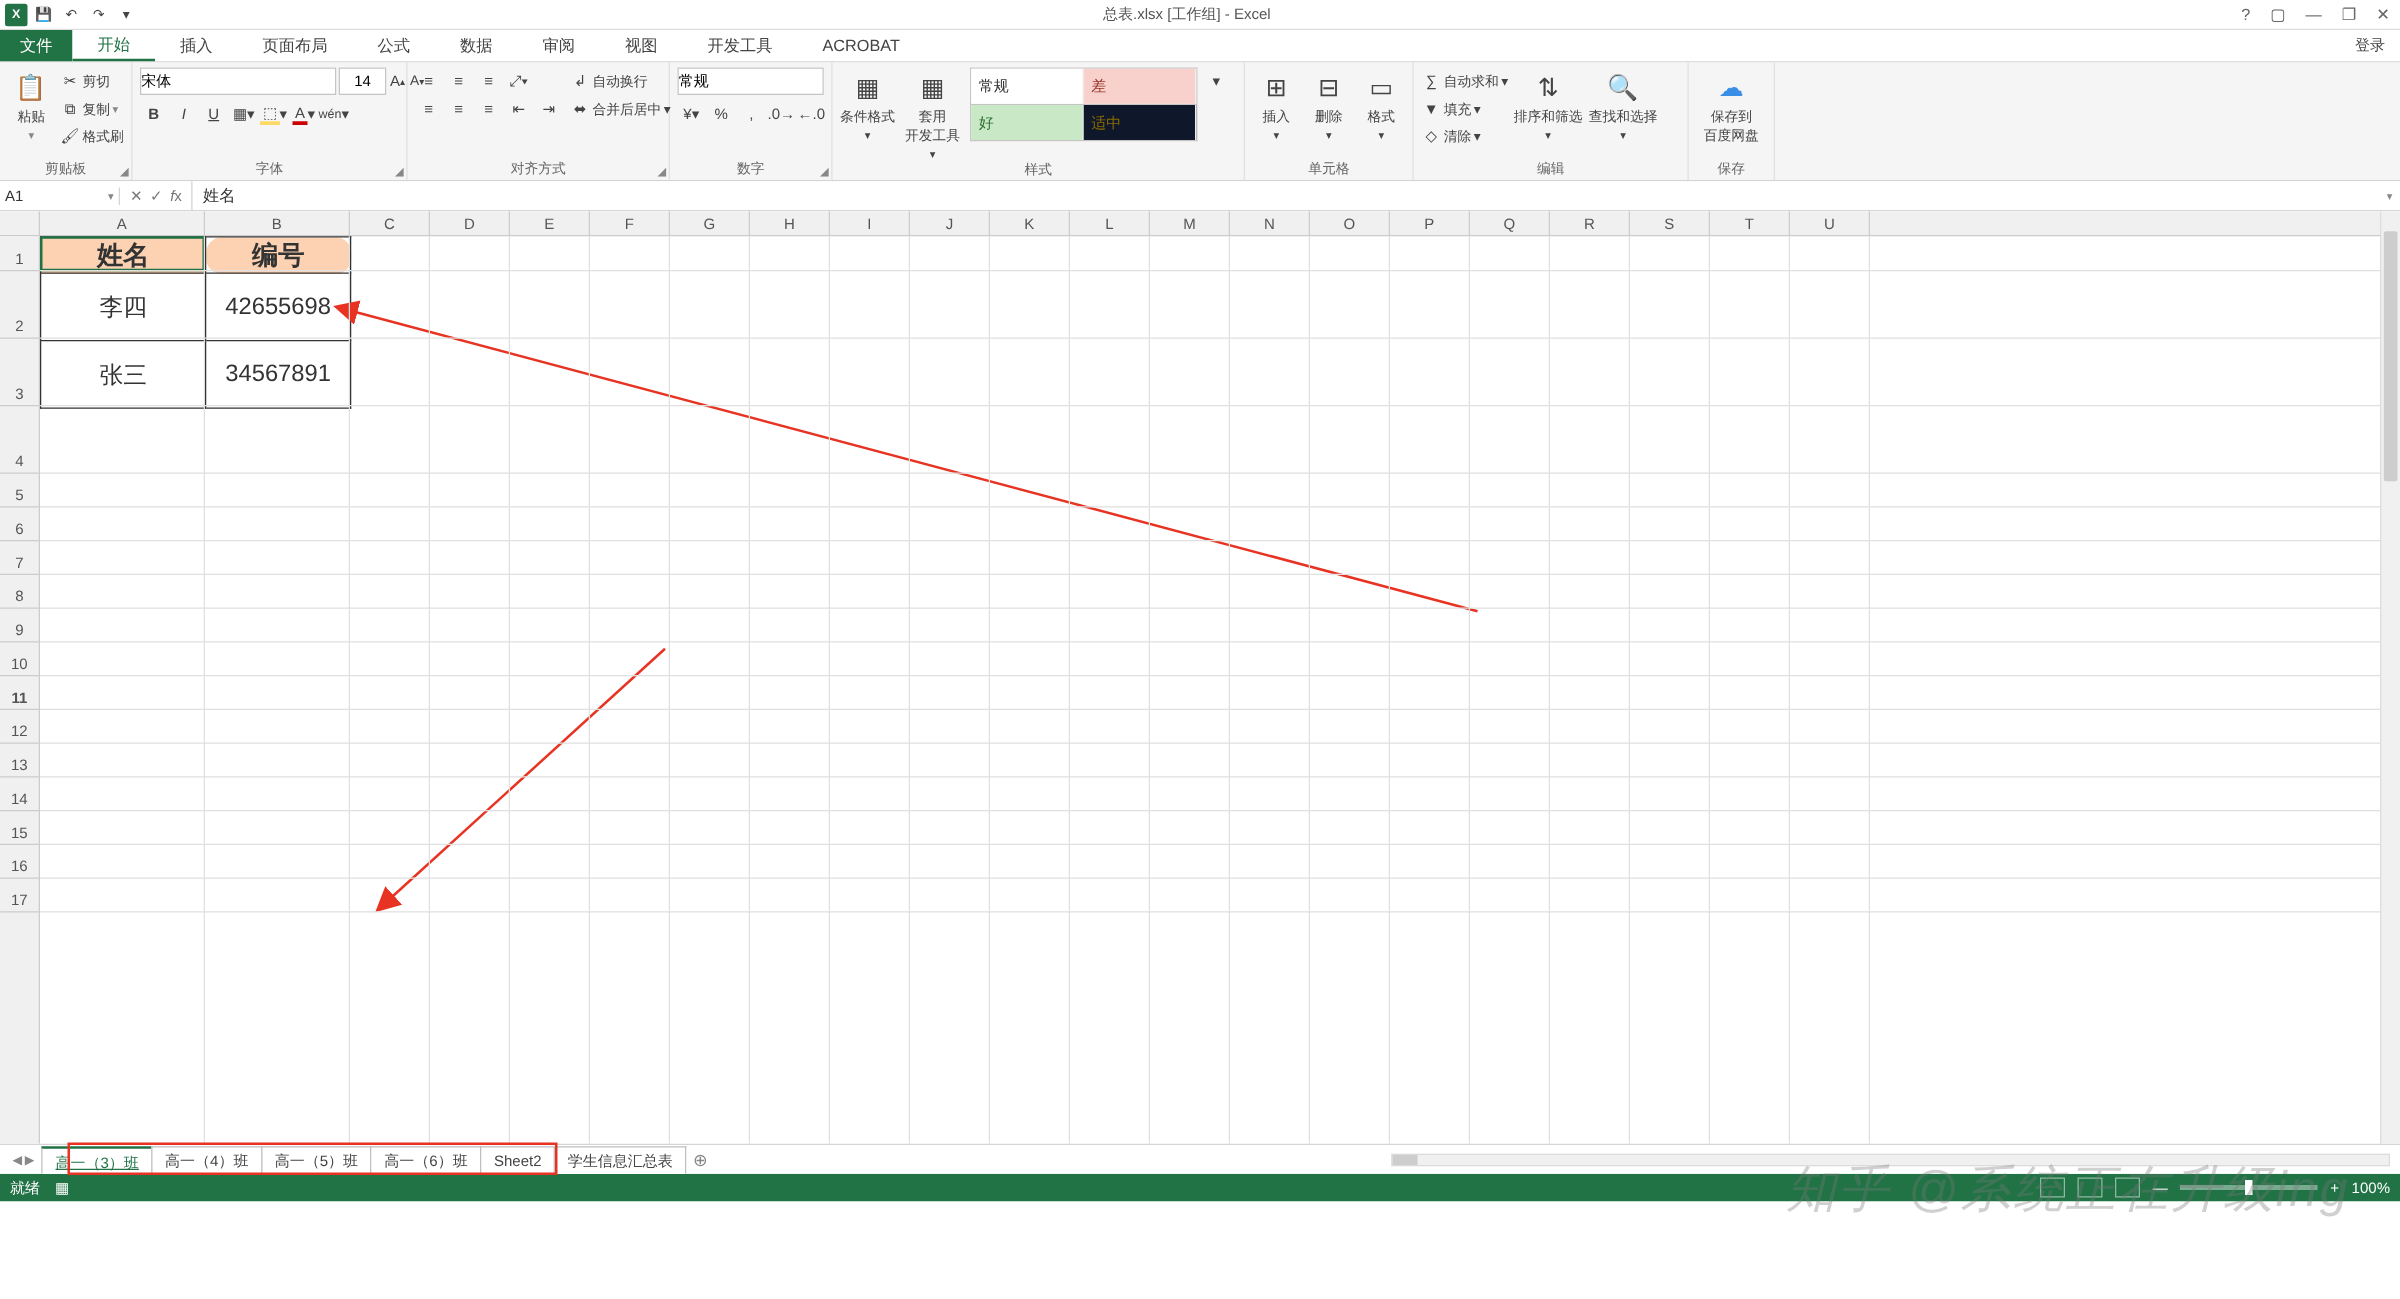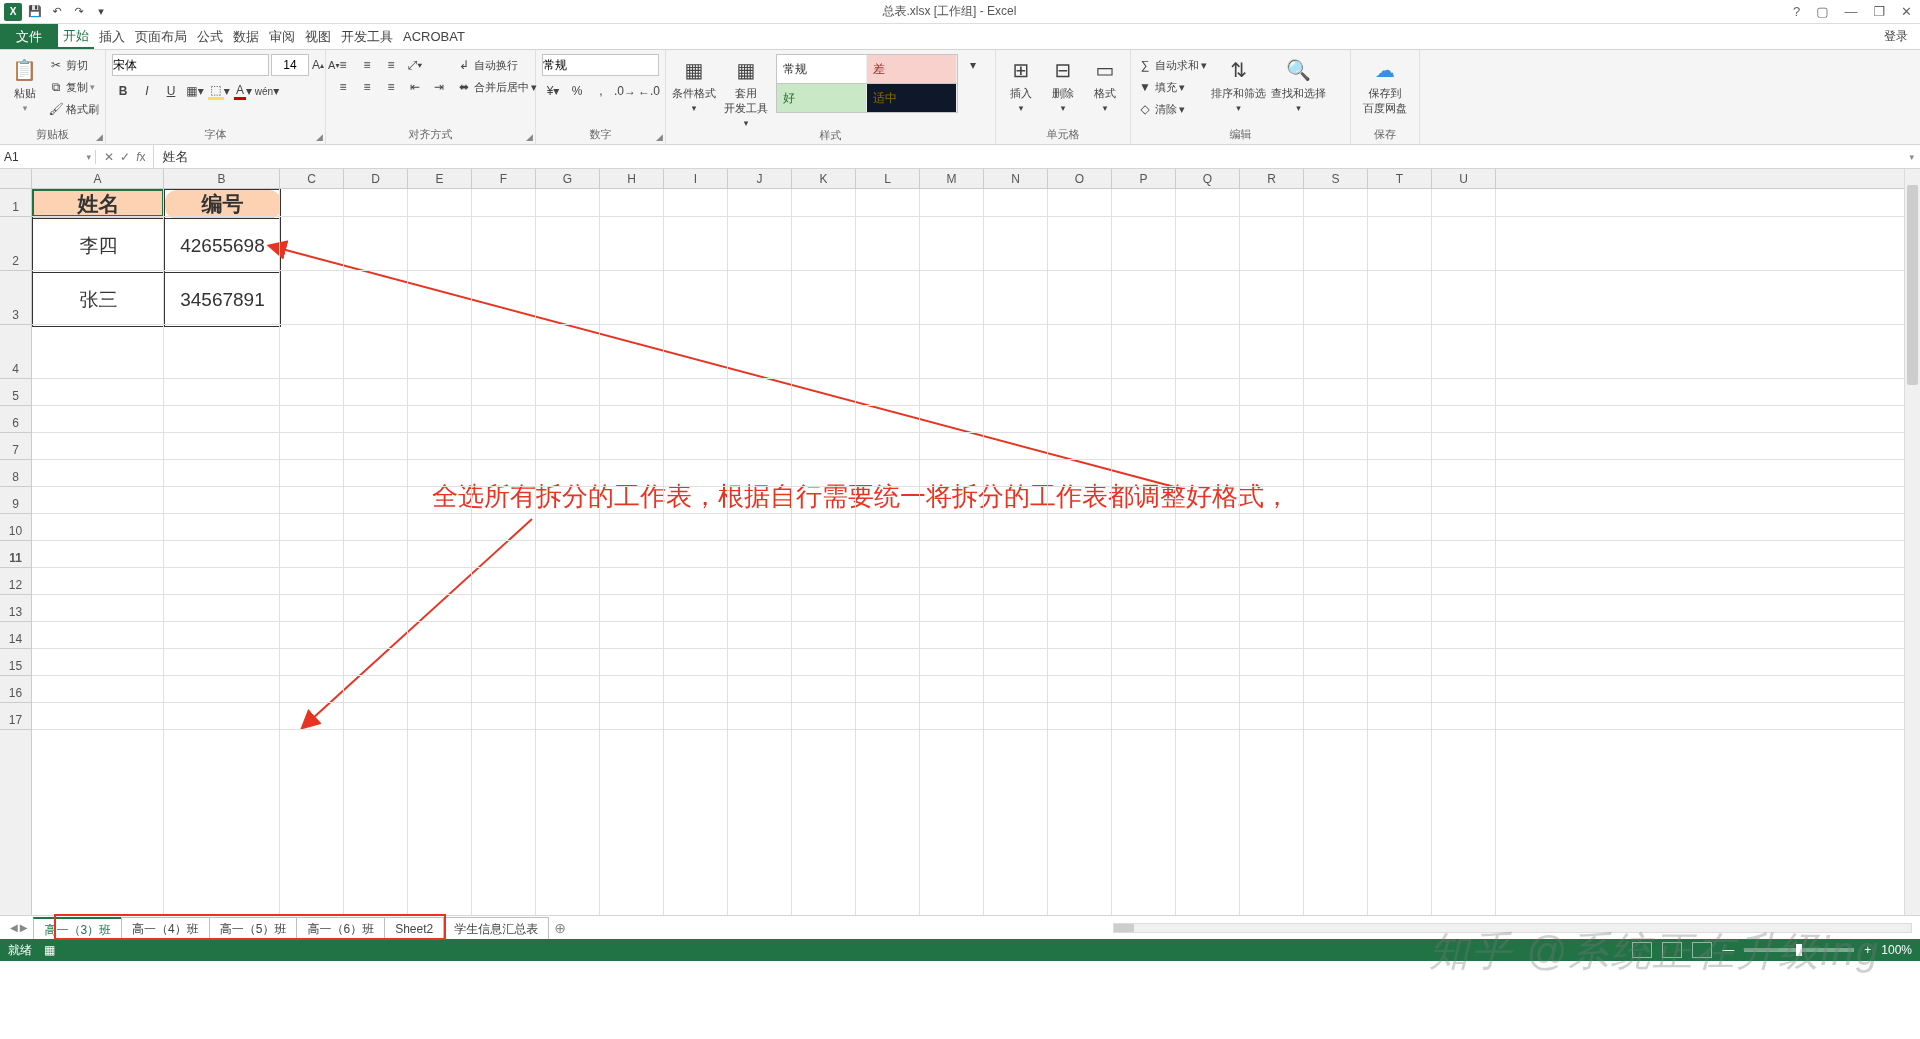--- a/index.html
+++ b/index.html
@@ -10,21 +10,21 @@
 .titlebar .qat { display: flex; align-items: center; gap: 4px; }
 .titlebar .qat .icon { width: 18px; height: 18px; display: inline-flex; align-items: center; justify-content: center; font-size: 11px; color: #444; }
 .titlebar .title { flex: 1; text-align: center; font-size: 12px; color: #555; }
 .titlebar .winctl { display: flex; gap: 8px; color: #666; font-size: 13px; }
 .titlebar .winctl span { cursor: pointer; padding: 0 4px; }
 .xl-logo { width: 18px; height: 18px; background: #217346; color: #fff; font-weight: bold; font-size: 10px; display: flex; align-items: center; justify-content: center; border-radius: 2px; }
 
 
 .tabrow { height: 26px; background: #fff; display: flex; align-items: stretch; border-bottom: 1px solid #d4d4d4; }
 .tab-file { background: #217346; color: #fff; padding: 0 16px; display: flex; align-items: center; font-size: 13px; }
-.tab { padding: 0 5px; display: flex; align-items: center; font-size: 13px; color: #444; cursor: pointer; }
+.tab { padding: 0 20px; display: flex; align-items: center; font-size: 13px; color: #444; cursor: pointer; }
 .tab.active { color: #217346; border-bottom: 2px solid #217346; background: #fff; }
 .tabrow .spacer { flex: 1; }
 .tabrow .login { padding: 0 12px; display: flex; align-items: center; color: #444; font-size: 12px; }
 
 
 .ribbon { height: 95px; background: #f5f5f5; border-bottom: 1px solid #d4d4d4; display: flex; }
 .group { border-right: 1px solid #e0e0e0; padding: 4px 6px 2px 6px; display: flex; flex-direction: column; justify-content: space-between; }
 .group .body { display: flex; gap: 4px; align-items: flex-start; flex: 1; }
 .group .label { text-align: center; font-size: 11px; color: #666; position: relative; }
 .group .label .dlg { position: absolute; right: -4px; bottom: 0; font-size: 9px; color: #888; }
@@ -74,21 +74,21 @@
 .arrow-svg { position: absolute; pointer-events: none; }
 
 .vscroll { position: absolute; right: 0; top: 0; width: 16px; bottom: 0; background: #f0f0f0; border-left: 1px solid #dcdcdc; }
 .vscroll .thumb { position: absolute; left: 2px; right: 2px; top: 16px; height: 200px; background: #cdcdcd; border-radius: 2px; }
 
 
 .sheet-row { height: 24px; background: #fff; border-top: 1px solid #d4d4d4; display: flex; align-items: center; padding-left: 4px; position: relative; }
 .sheet-nav { display: flex; gap: 2px; padding: 0 6px; color: #888; font-size: 10px; }
 .sheet-nav span { cursor: pointer; }
 .sheet-tab { padding: 0 10px; height: 22px; line-height: 22px; border: 1px solid #bfbfbf; border-bottom: none; background: #fff; font-size: 12px; color: #444; margin-right: -1px; cursor: pointer; }
-.sheet-tab.active { background: #fff; color: #217346; border-top: 2px solid #217346; font-weight: 500; }
+.sheet-tab.active { background: #fff; color: #217346; border-top: 2px solid #217346; font-weight: 500; text-decoration: underline; }
 .newsheet { width: 24px; text-align: center; color: #888; cursor: pointer; font-size: 14px; }
 .red-box { position: absolute; border: 2px solid #e83323; pointer-events: none; }
 .hscroll-area { flex: 1; height: 16px; margin: 0 8px; position: relative; }
 .hscroll-track { position: absolute; left: 40%; right: 0; top: 3px; height: 10px; background: #f0f0f0; border: 1px solid #dcdcdc; }
 .hscroll-thumb { position: absolute; left: 0; width: 20px; top: 0; bottom: 0; background: #cdcdcd; }
 
 
 .status { height: 22px; background: #217346; color: #fff; display: flex; align-items: center; padding: 0 8px; font-size: 12px; }
 .status .right { margin-left: auto; display: flex; align-items: center; gap: 10px; }
 .viewbtn { width: 20px; height: 16px; border: 1px solid rgba(255,255,255,0.5); }
@@ -389,21 +389,20 @@
 
     <svg class="arrow-svg" style="left:0;top:0" width="1500" height="750">
       <defs>
           <marker id="ah" markerWidth="12" markerHeight="12" refX="2" refY="5" orient="auto">
             <path d="M0,0 L10,5 L0,10 Z" fill="#e83323"></path>
           </marker>
         </defs>
       <line x1="1150" y1="300" x2="250" y2="60" stroke="#e83323" stroke-width="2" marker-end="url(#ah)"></line>
       <line x1="500" y1="330" x2="280" y2="530" stroke="#e83323" stroke-width="2" marker-end="url(#ah)"></line>
     </svg>
-    <div class="annotation" style="left:400px;top:290px">全选所有拆分的工作表，根据自行需要统一将拆分的工作表都调整好格式，</div>
   <div class="gridlines-h" style="top: 27px;"></div>
       <div class="gridlines-h" style="top: 81px;"></div>
       <div class="gridlines-h" style="top: 135px;"></div>
       <div class="gridlines-h" style="top: 189px;"></div>
       <div class="gridlines-h" style="top: 216px;"></div>
       <div class="gridlines-h" style="top: 243px;"></div>
       <div class="gridlines-h" style="top: 270px;"></div>
       <div class="gridlines-h" style="top: 297px;"></div>
       <div class="gridlines-h" style="top: 324px;"></div>
       <div class="gridlines-h" style="top: 351px;"></div>

